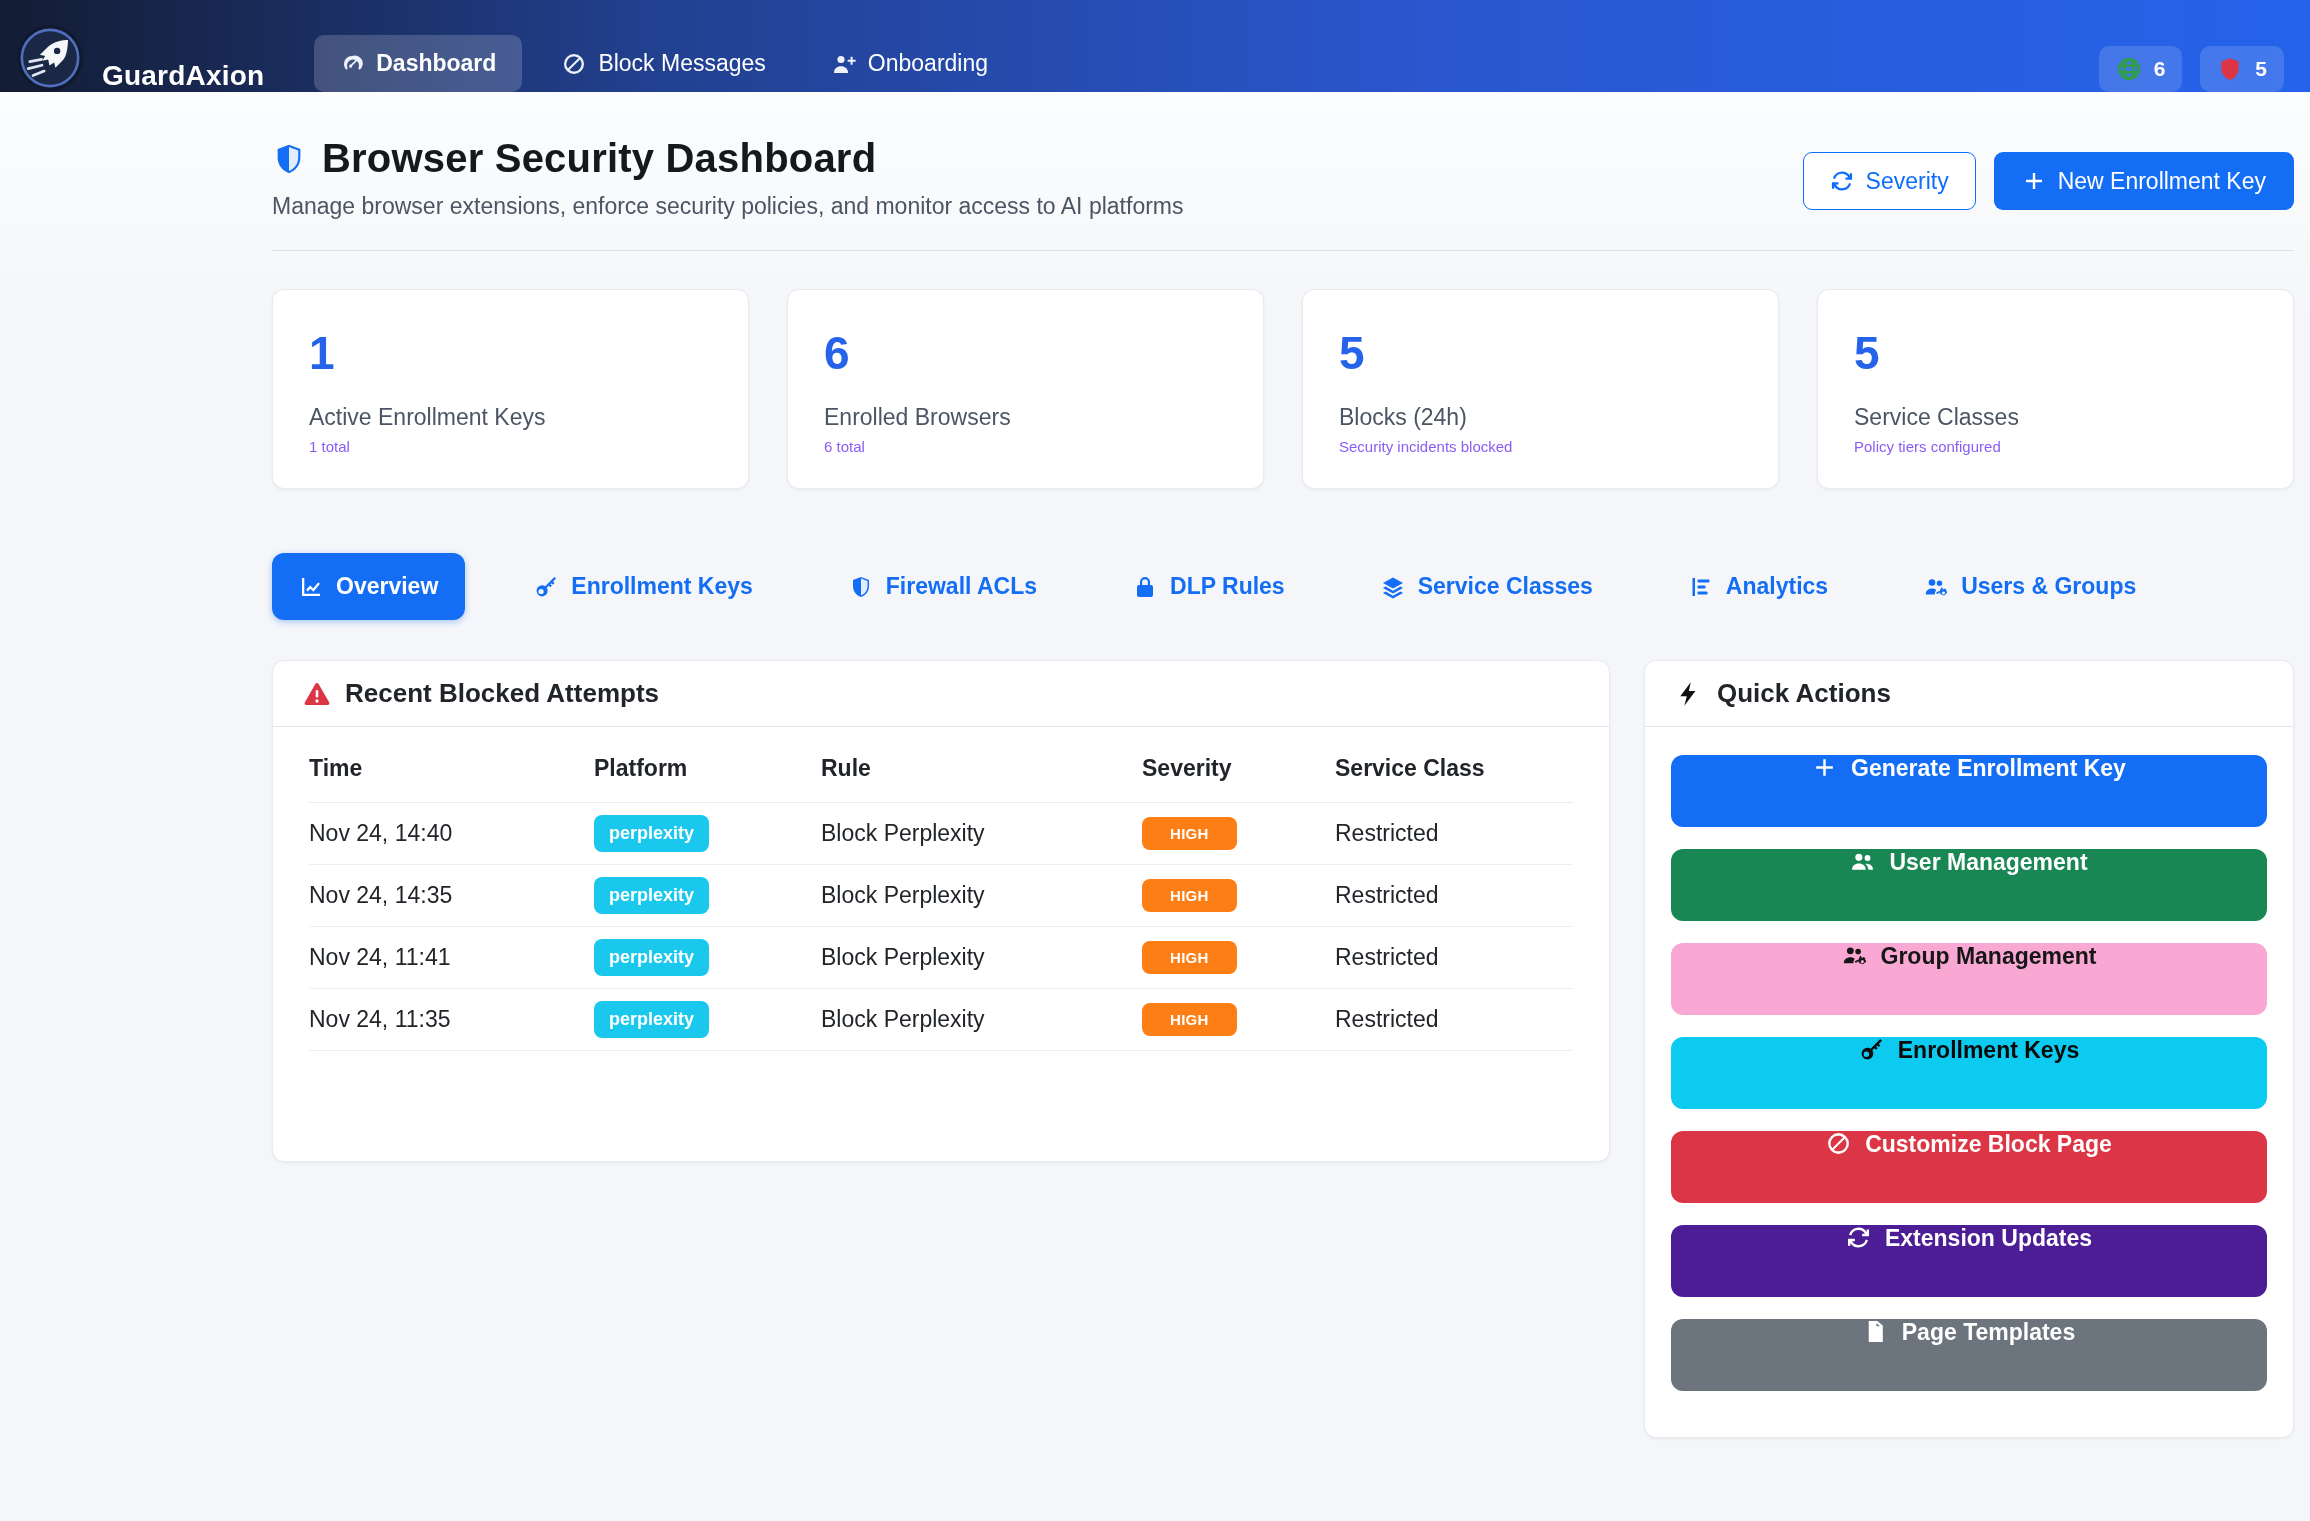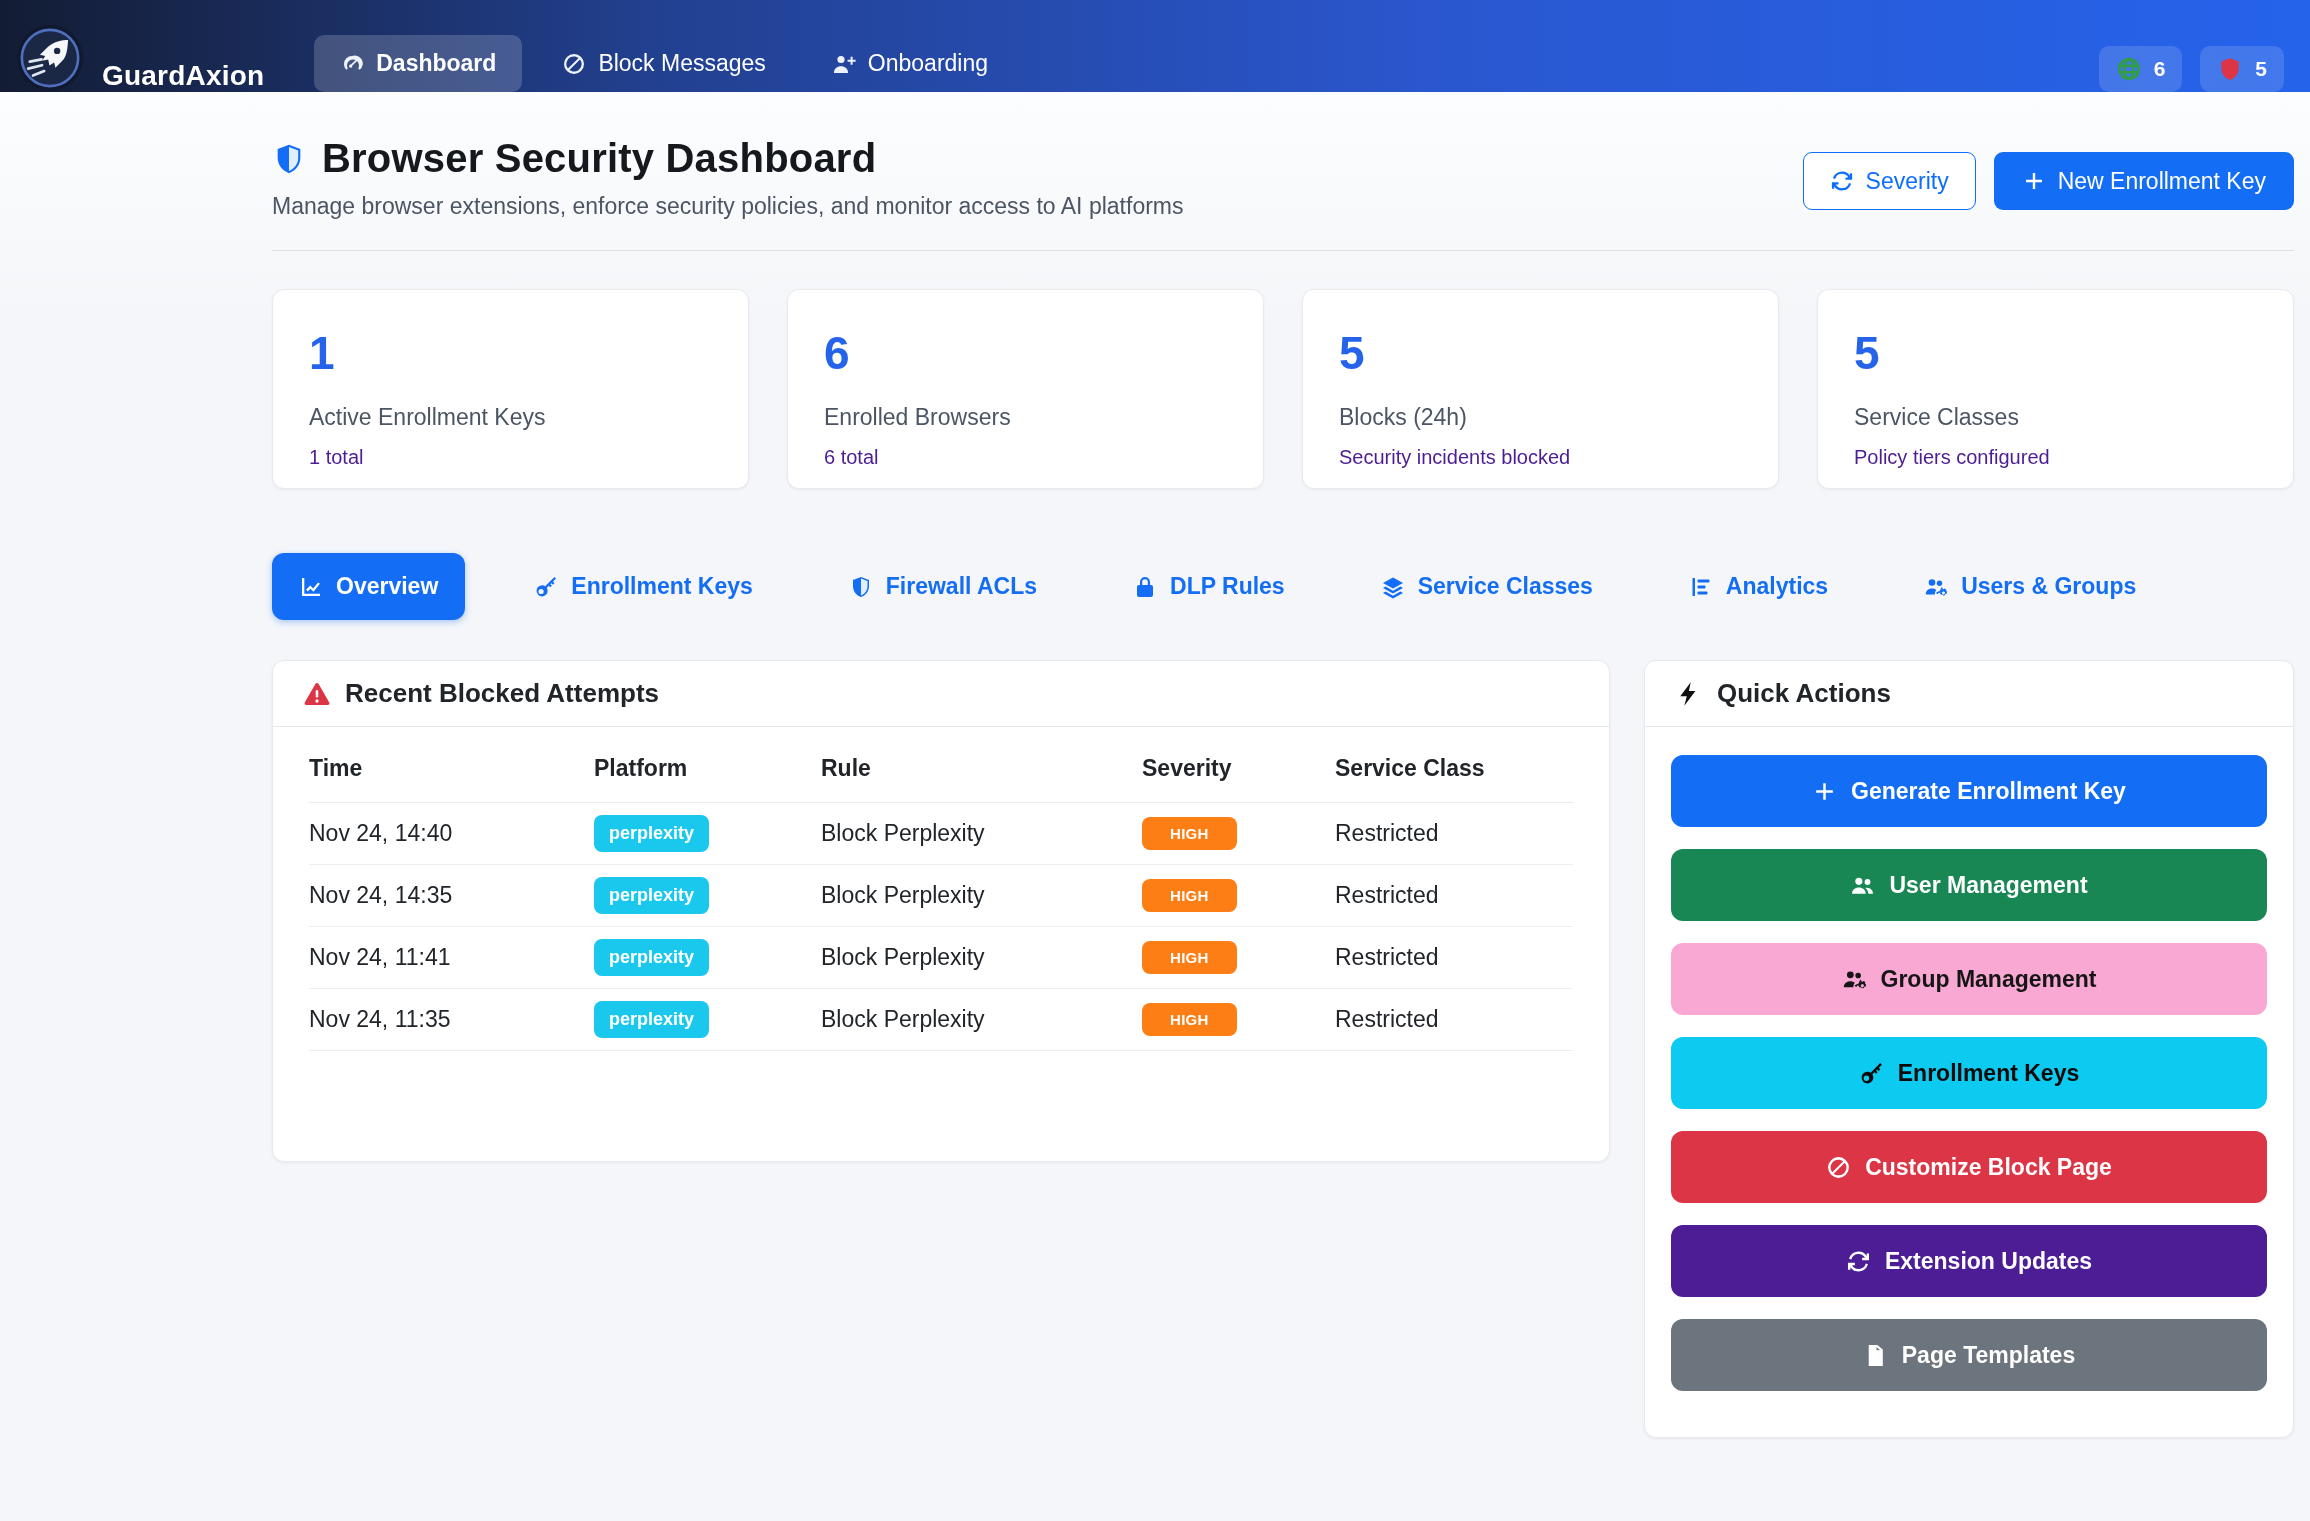--- a/index.html
+++ b/index.html
@@ -54,21 +54,21 @@
   .btn-outline { background:#fff; color:#0d6efd; border:1.5px solid #0d6efd; padding:0 26px; }
   .btn-primary { background:#146ef5; color:#fff; border:none; padding:0 28px; }
   .divider { border:none; border-top:1px solid #dde1e6; margin-top:30px; }
 
   
   .stats { display:grid; grid-template-columns:repeat(4,1fr); gap:38px; margin-top:38px; }
   .stat-card { background:#fff; border:1px solid #e8eaee; border-radius:12px;
                padding:40px 36px; height:200px; box-shadow:0 1px 3px rgba(16,24,40,.05); }
   .stat-value { font-size:46px; font-weight:700; color:#2563eb; line-height:1; }
   .stat-label { font-size:23px; color:#4b5563; margin-top:28px; }
-  .stat-sub   { font-size:20px; color:#4c1d95; margin-top:15px; }
+  .stat-sub   { font-size:15px; color:#8b5cf6; margin-top:7px; }
 
   
   .tabs { display:flex; align-items:center; gap:42px; margin-top:64px; }
   .tab { display:flex; align-items:center; gap:13px; color:#146ef5;
          font-size:23px; font-weight:600; padding:20px 27px; border-radius:12px;
          text-decoration:none; white-space:nowrap; }
   .tab.active { background:#146ef5; color:#fff; box-shadow:0 2px 6px rgba(20,110,245,.35); }
 
   
   .main { display:flex; gap:34px; margin-top:40px; align-items:flex-start; }
@@ -85,21 +85,21 @@
   th { text-align:left; font-size:23px; font-weight:700; color:#212529;
        padding:28px 0 20px; border-bottom:1px solid #e8eaee; }
   td { font-size:23px; color:#212529; height:62px; border-bottom:1px solid #eceef1; }
   .badge-platform { display:inline-block; color:#fff; font-weight:700; font-size:18px;
                     padding:8px 15px; border-radius:8px; }
   .badge-sev { display:inline-block; color:#fff; font-weight:700; font-size:15px;
                padding:8px 28px; border-radius:8px; letter-spacing:.3px; }
 
   .qa-body { padding:28px 26px; }
   .qa-btn { width:100%; height:72px; border:none; border-radius:12px;
-            display:flex; align-items:center; justify-content:center; gap:14px;
+            display:flex; justify-content:center; gap:14px;
             font-size:23px; font-weight:600; margin-bottom:22px;
             font-family:inherit; cursor:pointer; }
   .qa-btn .ic { width:25px; height:25px; }
 </style>
 </head>
 <body>
 
 <svg width="0" height="0" style="position:absolute">
   <symbol id="i-gauge" viewBox="0 0 24 24">
     <path fill="currentColor" d="M12 4a8 8 0 0 0-8 8c0 2.2.9 4.3 2.3 5.8l1.5-1.4A6 6 0 1 1 18.2 16.4l1.5 1.4A8 8 0 0 0 12 4z"></path>

